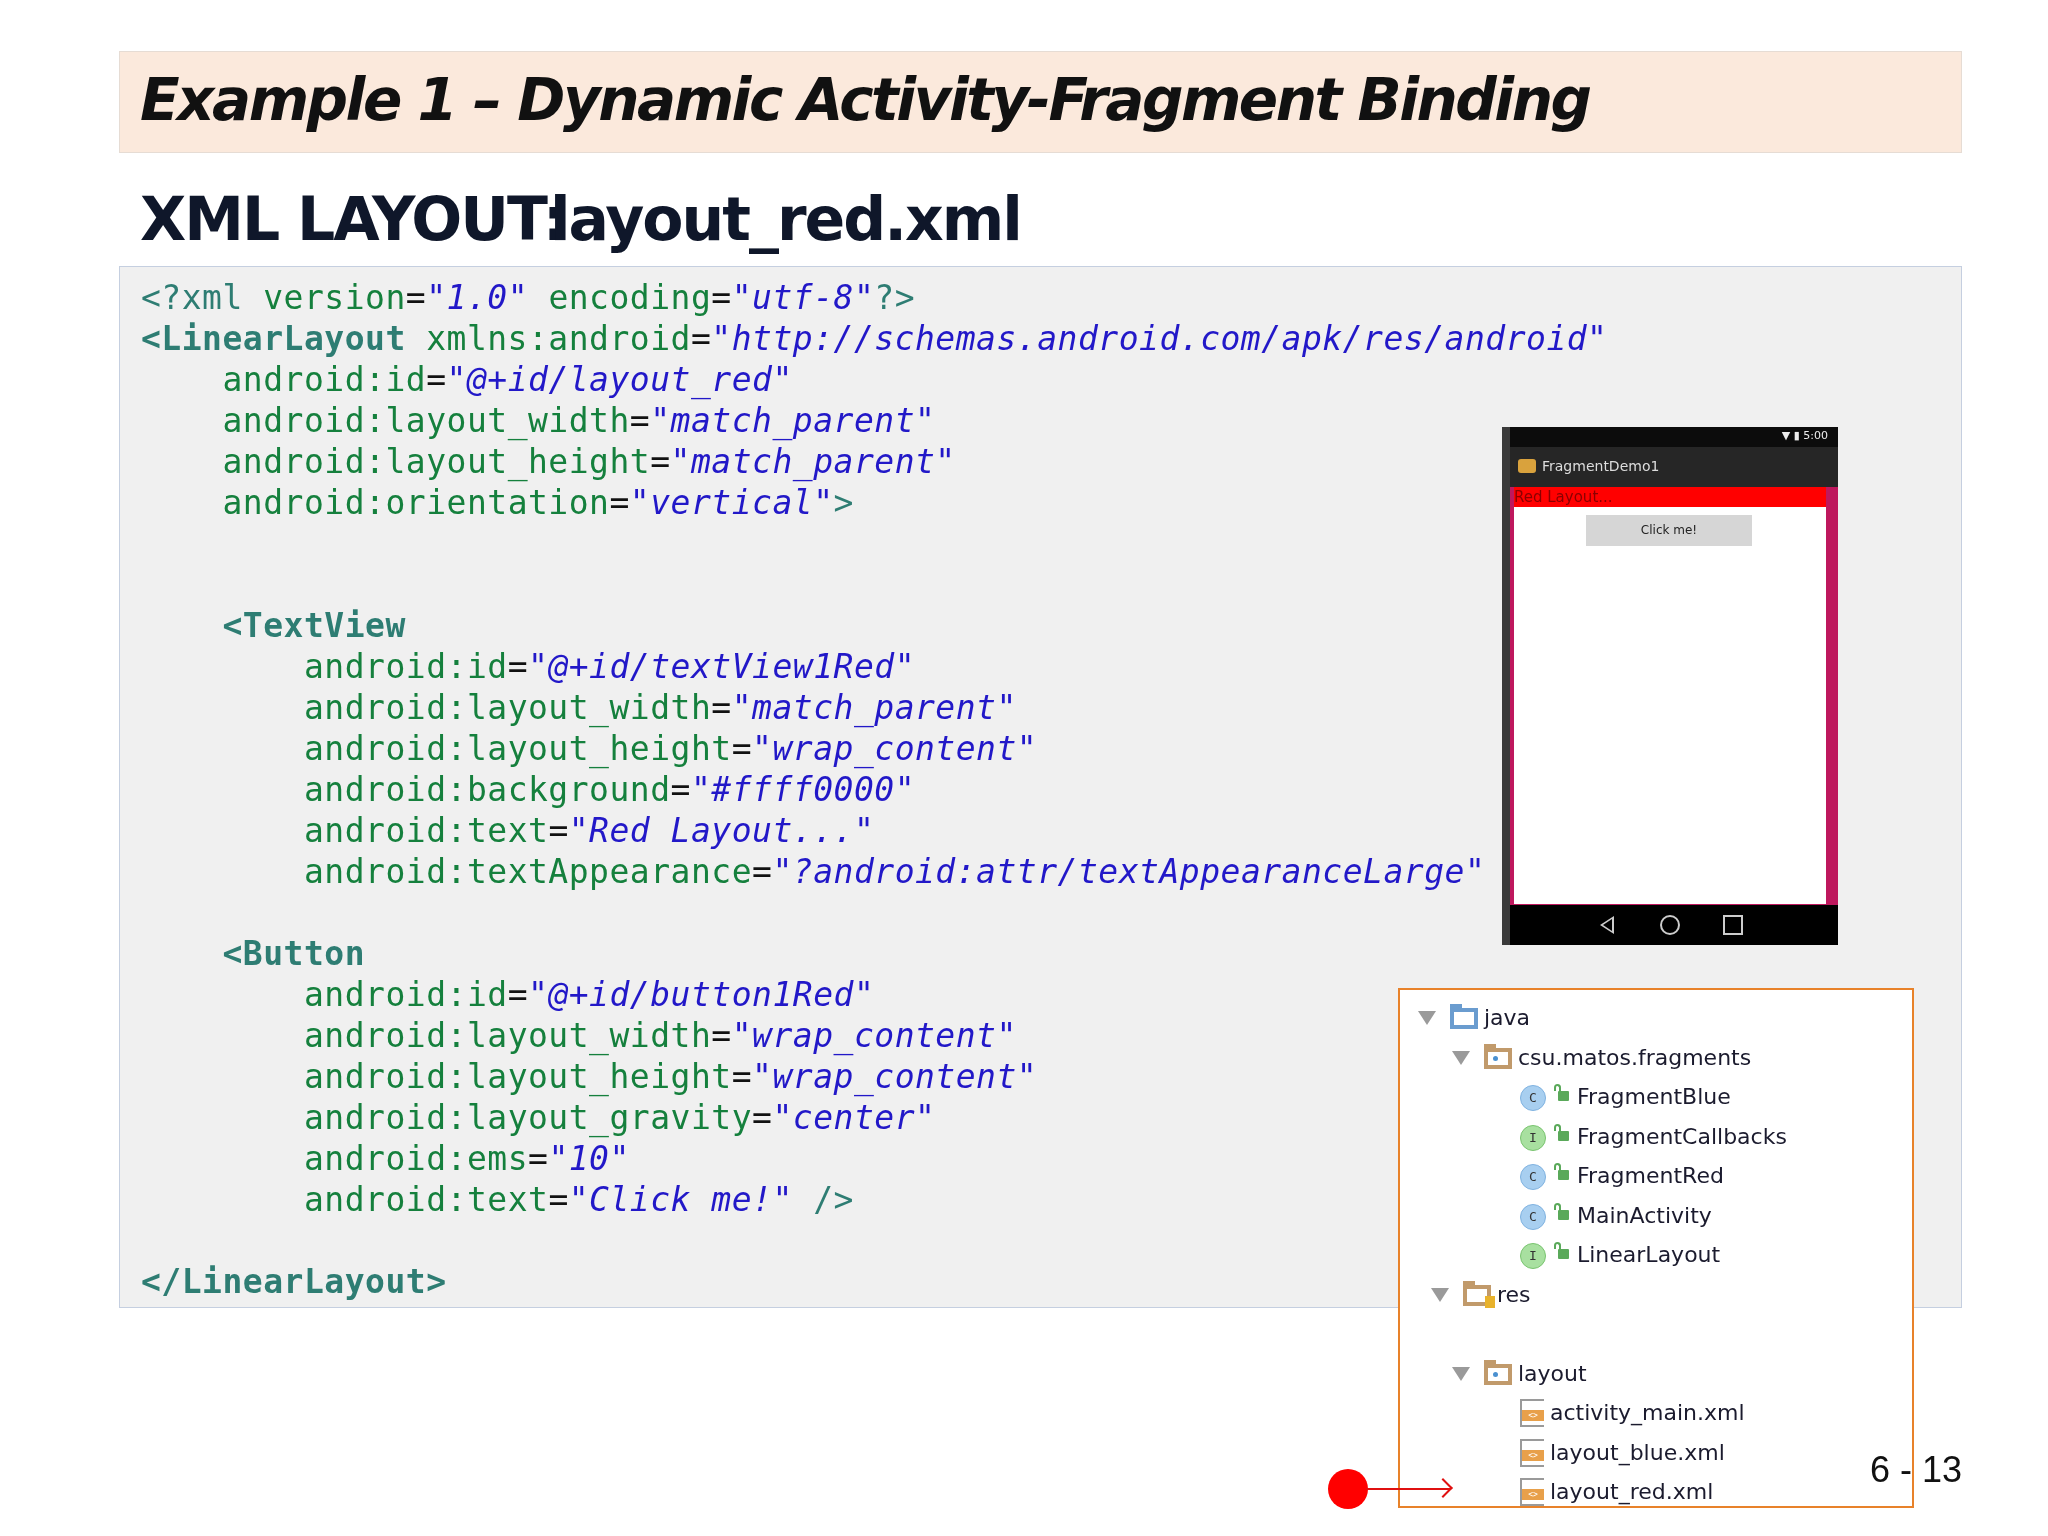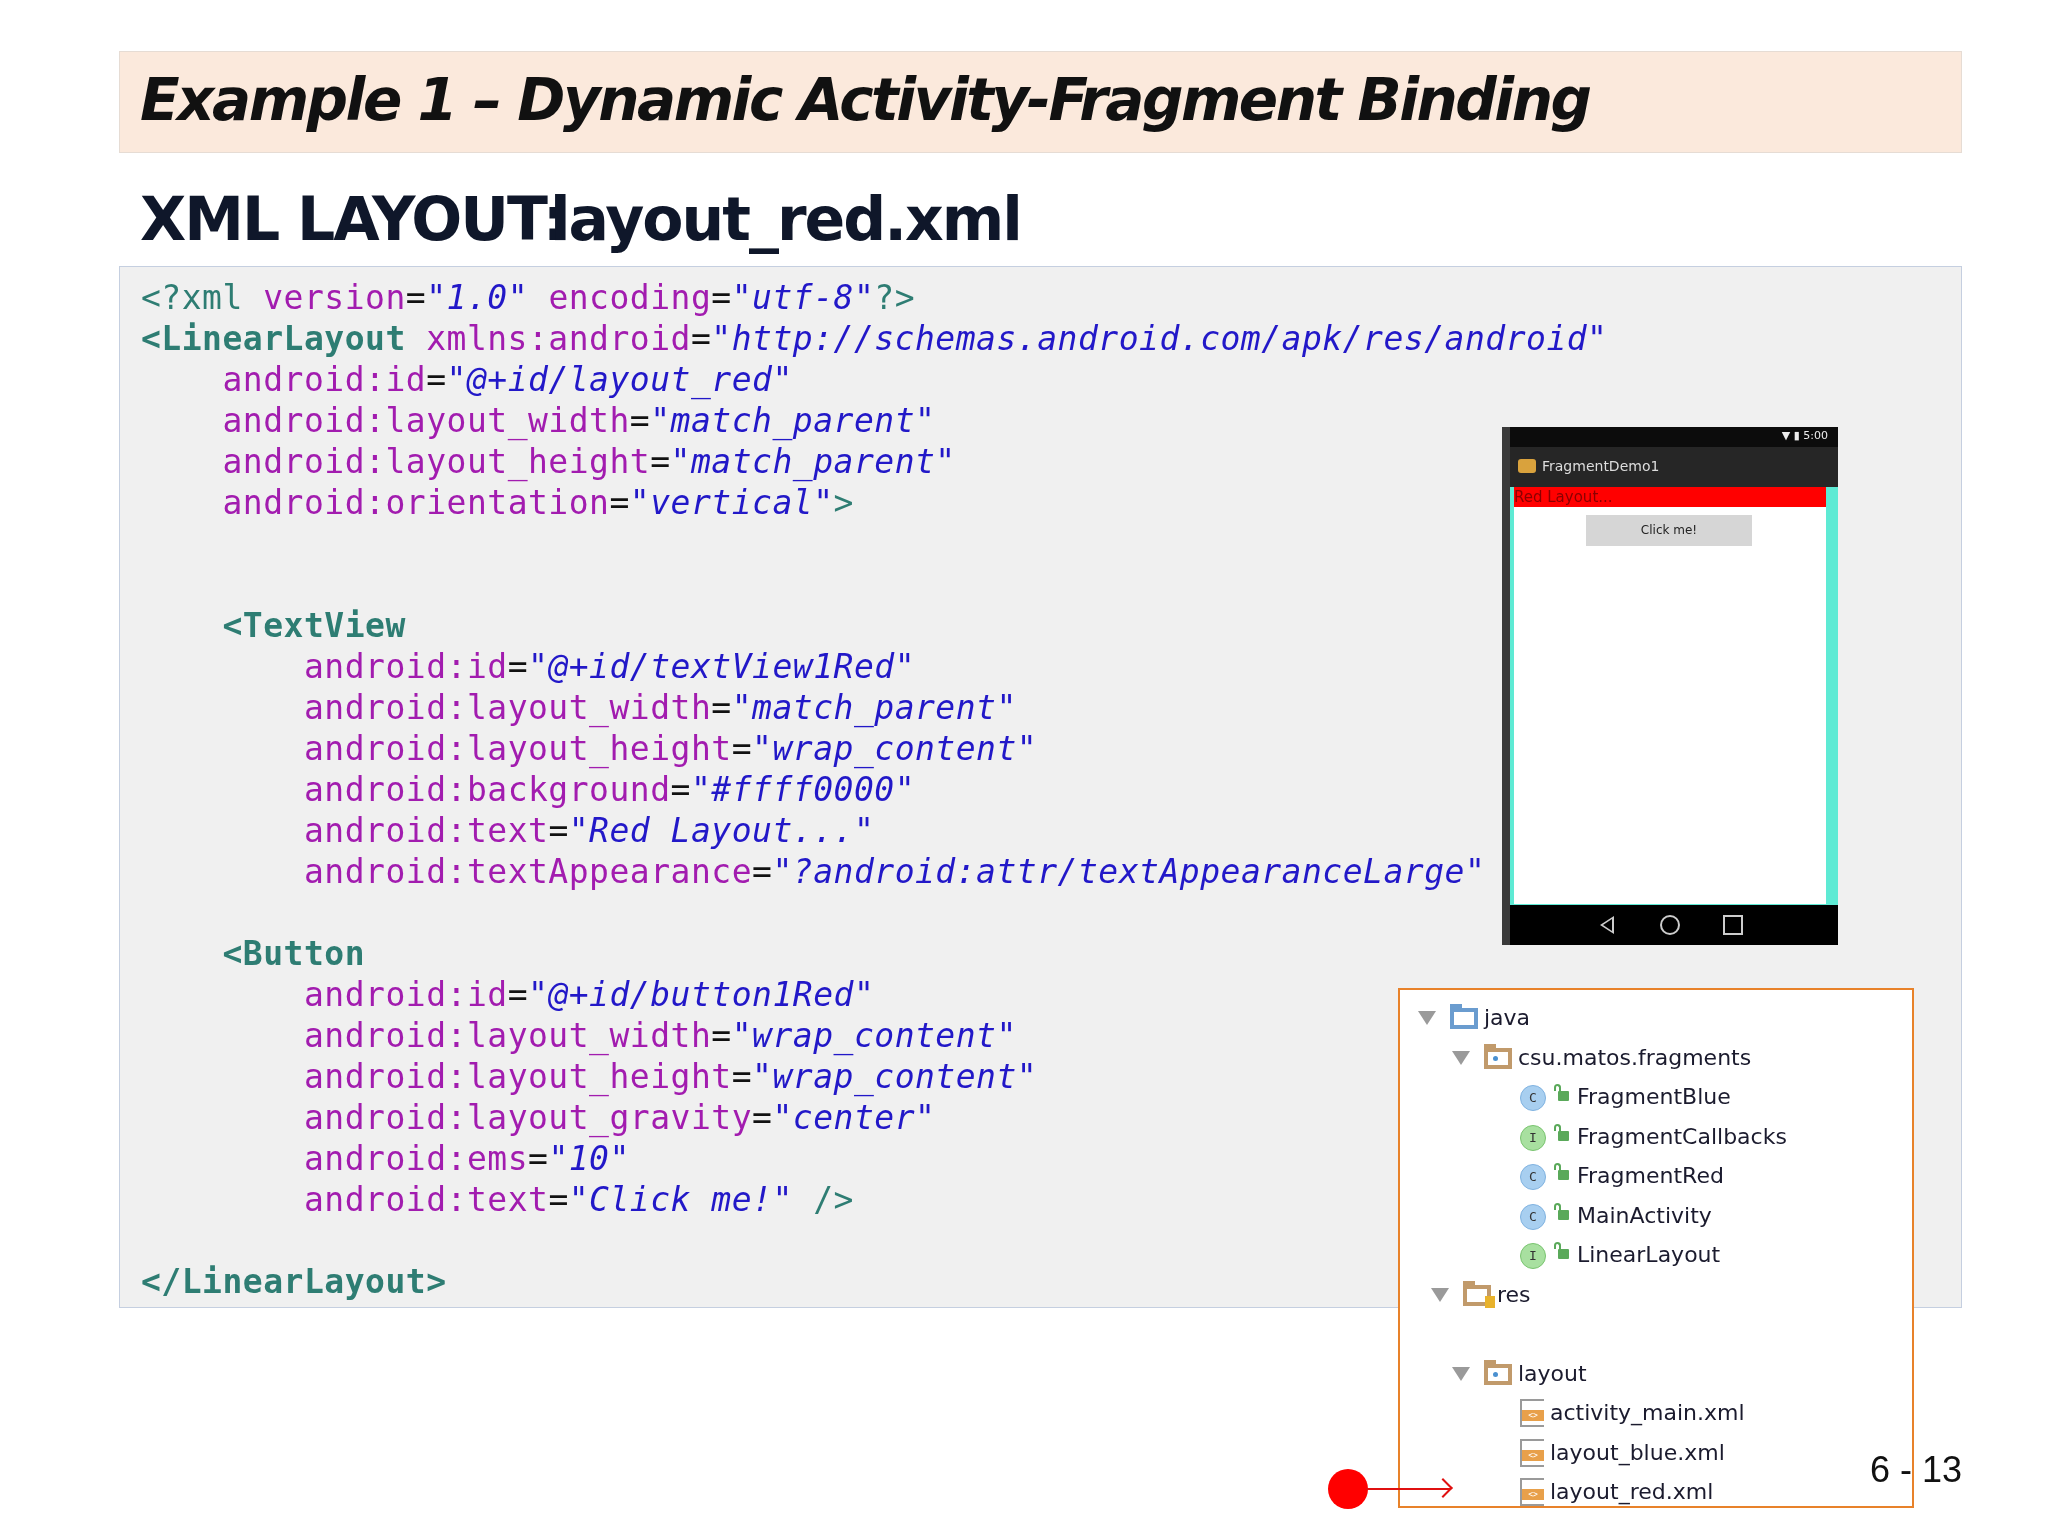--- a/index.html
+++ b/index.html
@@ -29,28 +29,28 @@
     background: #f0f0f0; border: 1px solid #c5cfe0; box-sizing: border-box;
   }
   .code {
     position: absolute; left: 21px; top: 10px; margin: 0;
     font-family: "DejaVu Sans Mono", monospace; font-size: 33px; line-height: 41px;
     letter-spacing: 0.5px; white-space: pre; color: #7a0b7a;
   }
   .code .line { height: 41px; }
   .tag { color: #2e7d73; font-weight: bold; }
   .tagp { color: #2e7d73; }
-  .attr { color: #a21caf; }
+  .attr { color: #15803d; }
   .eq { color: #111; }
   .val { color: #2218c8; font-style: italic; }
 
   
   .phone {
     position: absolute; left: 1502px; top: 427px; width: 336px; height: 518px;
-    background: #5eead4; border-left: 8px solid #3a3a3a; box-sizing: border-box;
+    background: #be185d; border-left: 8px solid #3a3a3a; box-sizing: border-box;
   }
   .status-bar {
     position: absolute; left: 0; top: 0; right: 0; height: 20px; background: #0c0c0c;
   }
   .status-icons {
     position: absolute; right: 10px; top: 2px; color: #eee; font-size: 11px;
     font-family: "DejaVu Sans", sans-serif;
   }
   .app-bar {
     position: absolute; left: 0; top: 20px; right: 0; height: 40px; background: #262626;

